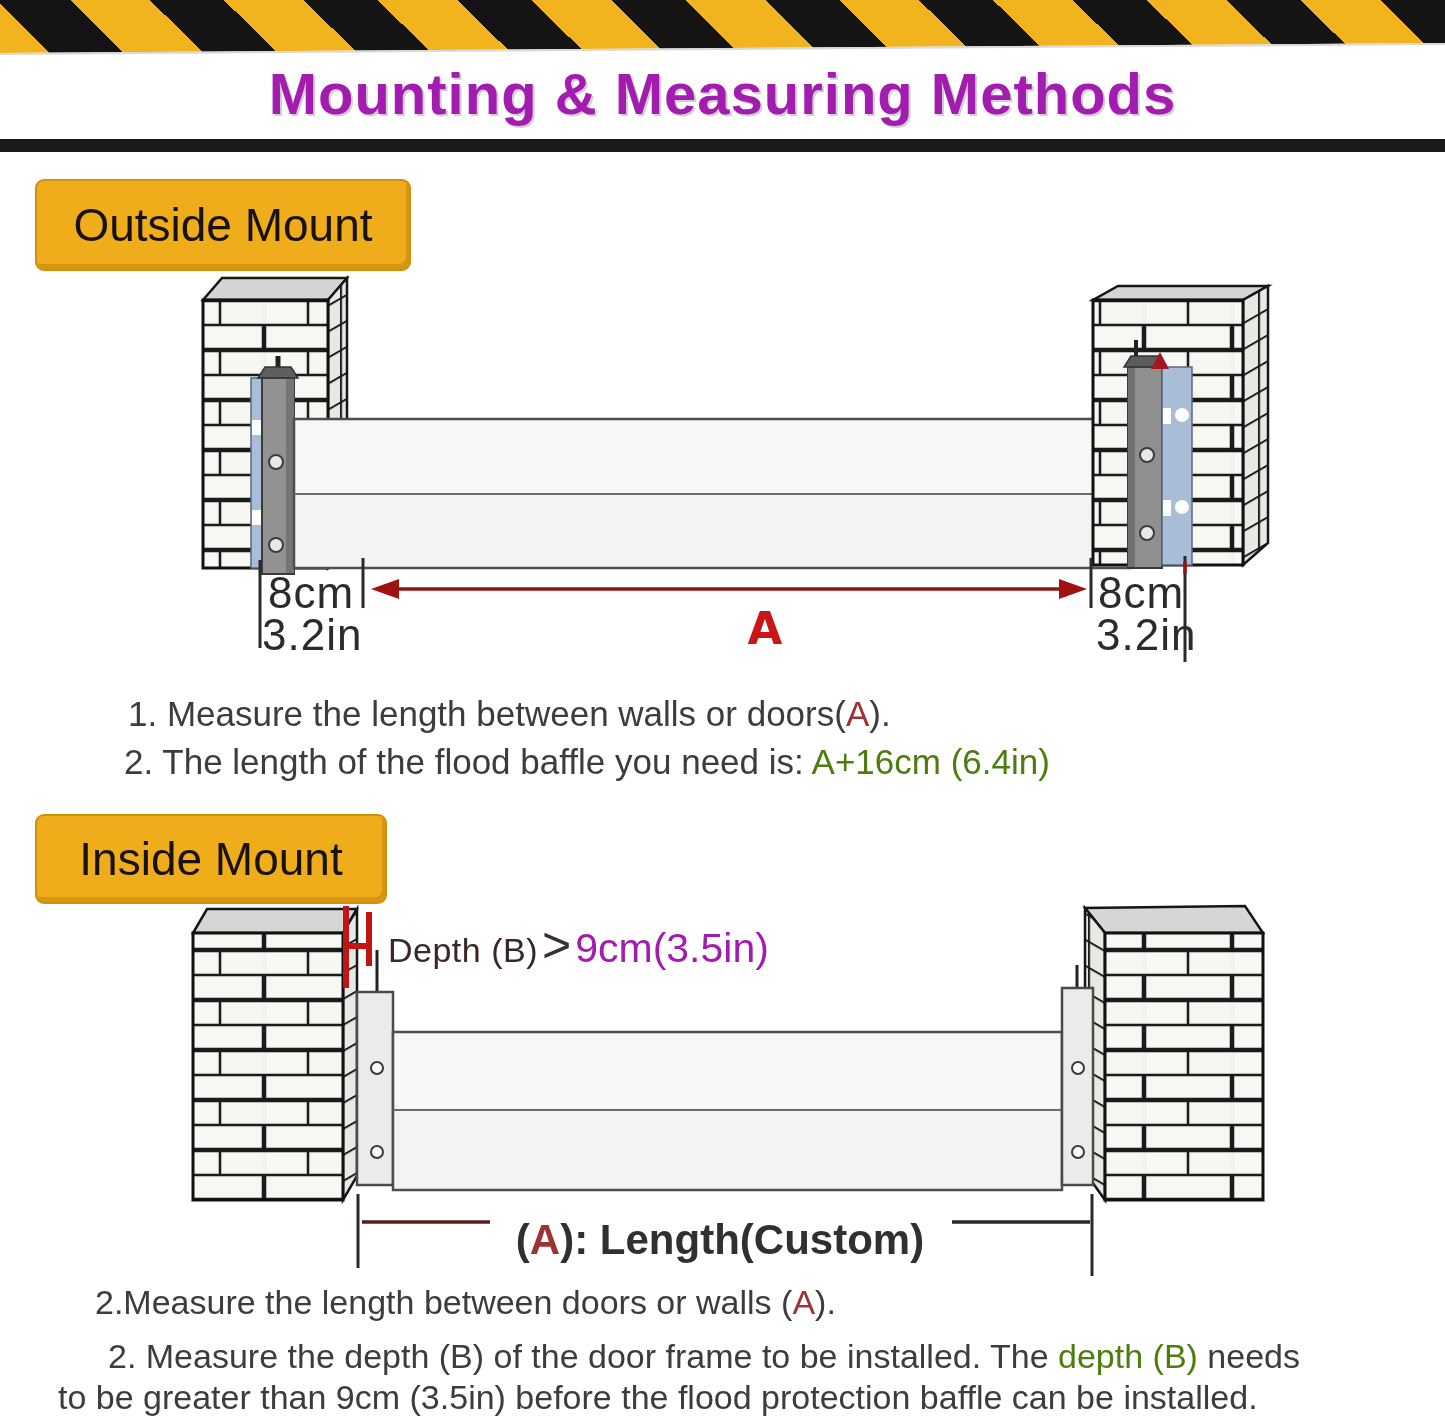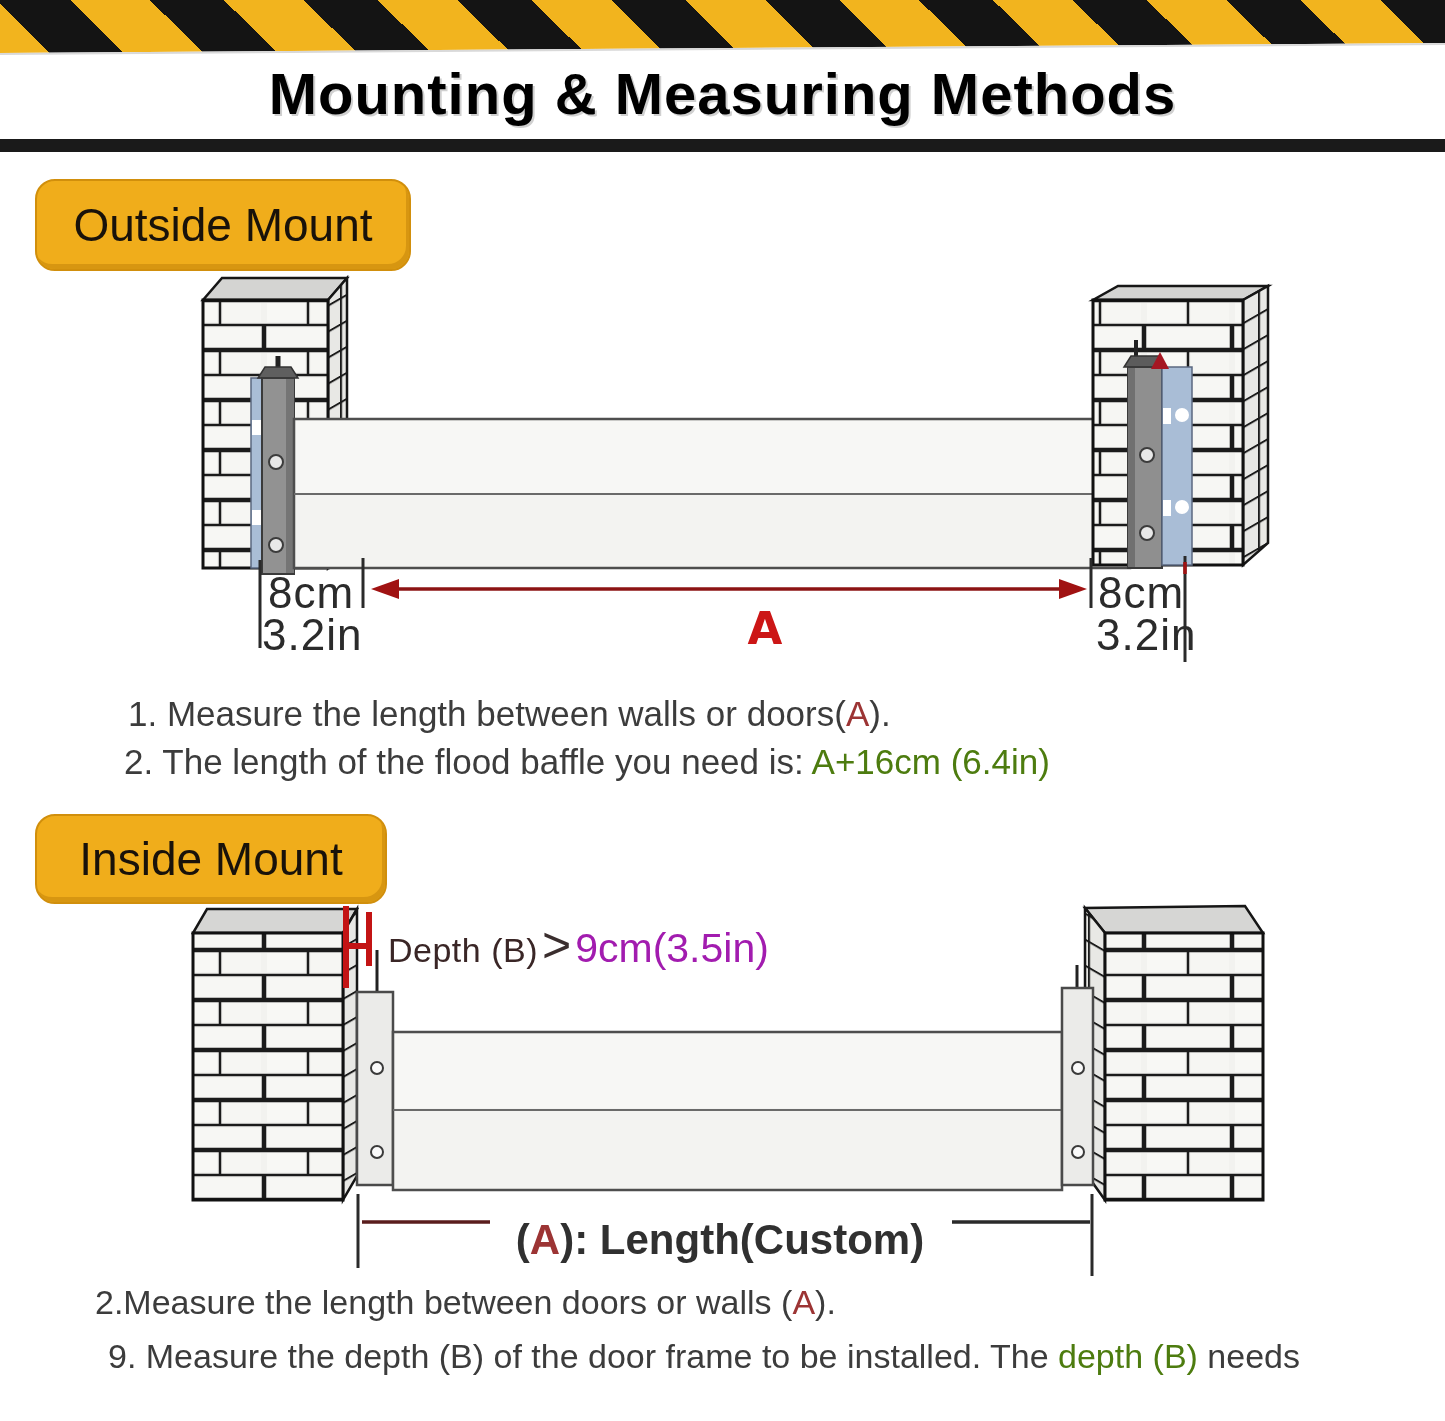--- a/index.html
+++ b/index.html
@@ -7,26 +7,26 @@
         font-family:"Liberation Sans", sans-serif;}
   .abs{position:absolute;white-space:nowrap;}
 
   
   .hazard{position:absolute;left:-30px;right:-30px;top:-14px;height:62px;
           transform:rotate(-0.4deg);
           background:repeating-linear-gradient(45deg,#f2b41e 0 56px,#141414 56px 108px);
           border-bottom:2px solid #d9d9d9;}
   
   .title{position:absolute;left:0;right:0;top:60px;text-align:center;
-         font-size:58px;font-weight:700;letter-spacing:1px;color:#000000;
+         font-size:58px;font-weight:700;letter-spacing:1px;color:#a21caf;
          text-shadow:2px 2px 0 rgba(120,120,120,.35);}
   .title-bar{position:absolute;left:0;right:0;top:139px;height:13px;background:#1a1a1a;}
 
   
-  .badge{position:absolute;background:#f0ad1b;border:2px solid #d18f0c;border-radius:20px;
+  .badge{position:absolute;background:#f0ad1b;border:2px solid #d18f0c;border-radius:9px;
          box-shadow:inset -3px -5px 0 rgba(170,110,0,.35);
          display:flex;align-items:center;justify-content:center;
          font-size:46px;color:#19120a;}
   .badge-outside{left:35px;top:179px;width:372px;height:88px;}
   .badge-inside{left:35px;top:814px;width:348px;height:86px;}
 
   svg.art{position:absolute;left:0;top:0;z-index:1;}
   .txt{z-index:2;}
 
   .t8{font-size:44px;color:#2b2b2b;letter-spacing:1px;}
@@ -214,16 +214,17 @@
   </div>
 
   <div class="abs txt len-custom" style="left:485px;top:1216px;width:470px;">
     <span>(</span><span class="red-letter">A</span><span>): Length(Custom)</span>
   </div>
 
   <div class="abs txt binstr" style="left:95px;top:1283px;">
     <span>2.Measure the length between doors or walls (</span><span class="red-letter">A</span><span>).</span>
   </div>
   <div class="abs txt binstr" style="left:108px;top:1337px;">
-    <span>9. Measure the depth (B) of the door frame to be installed. The </span><span class="red-formula">depth (B)</span><span> needs</span>
-  </div>
+    <span>2. Measure the depth (B) of the door frame to be installed. The </span><span class="red-formula">depth (B)</span><span> needs</span>
+  </div>
+  <div class="abs txt binstr" style="left:58px;top:1378px;">to be greater than 9cm (3.5in) before the flood protection baffle can be installed.</div>
 
 </div>
 
 </body></html>

